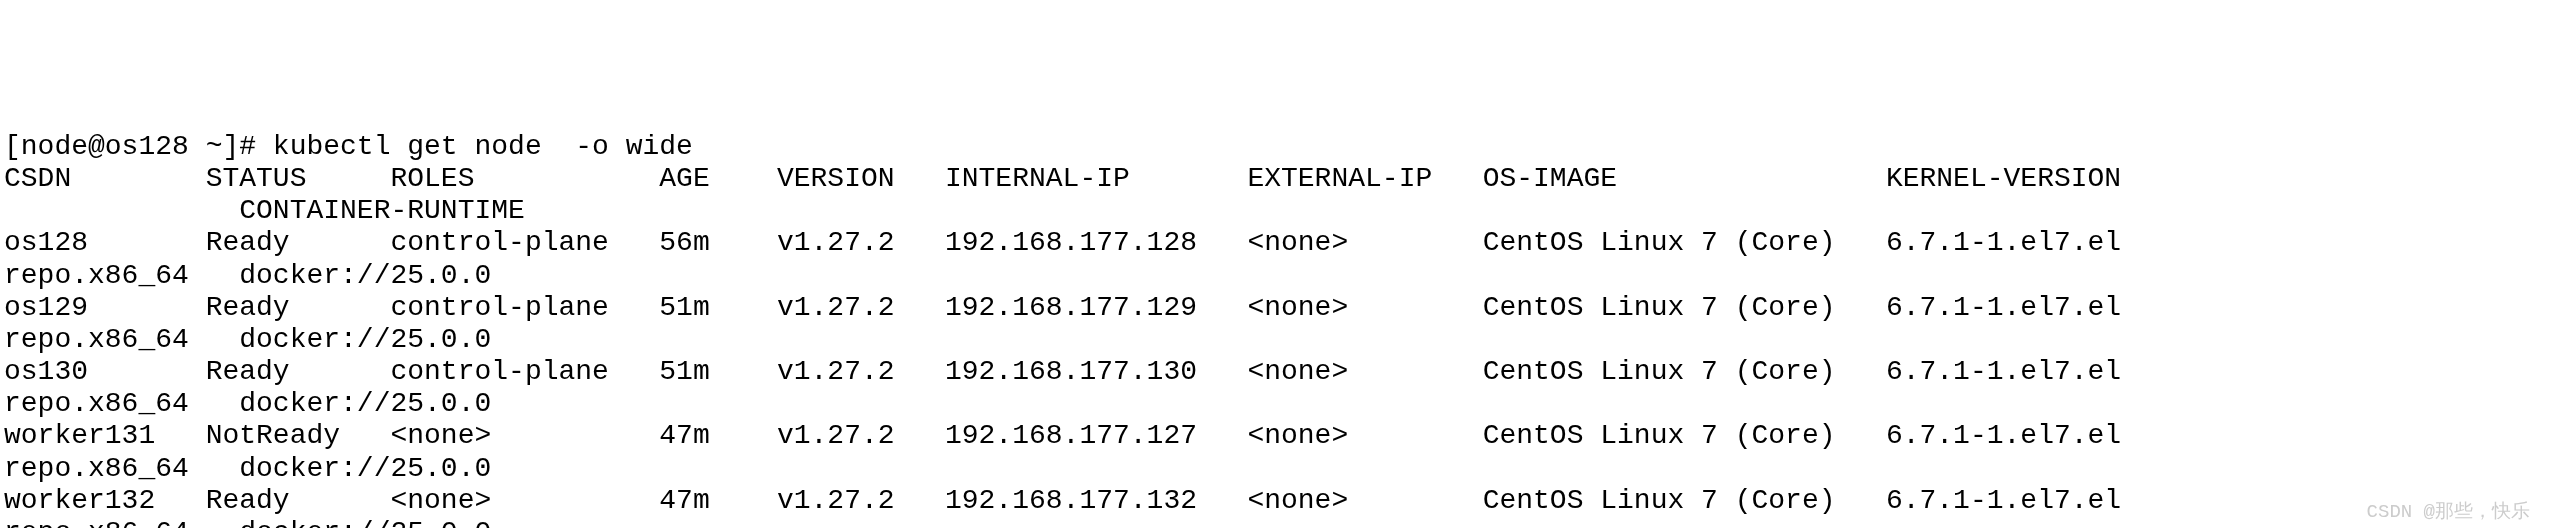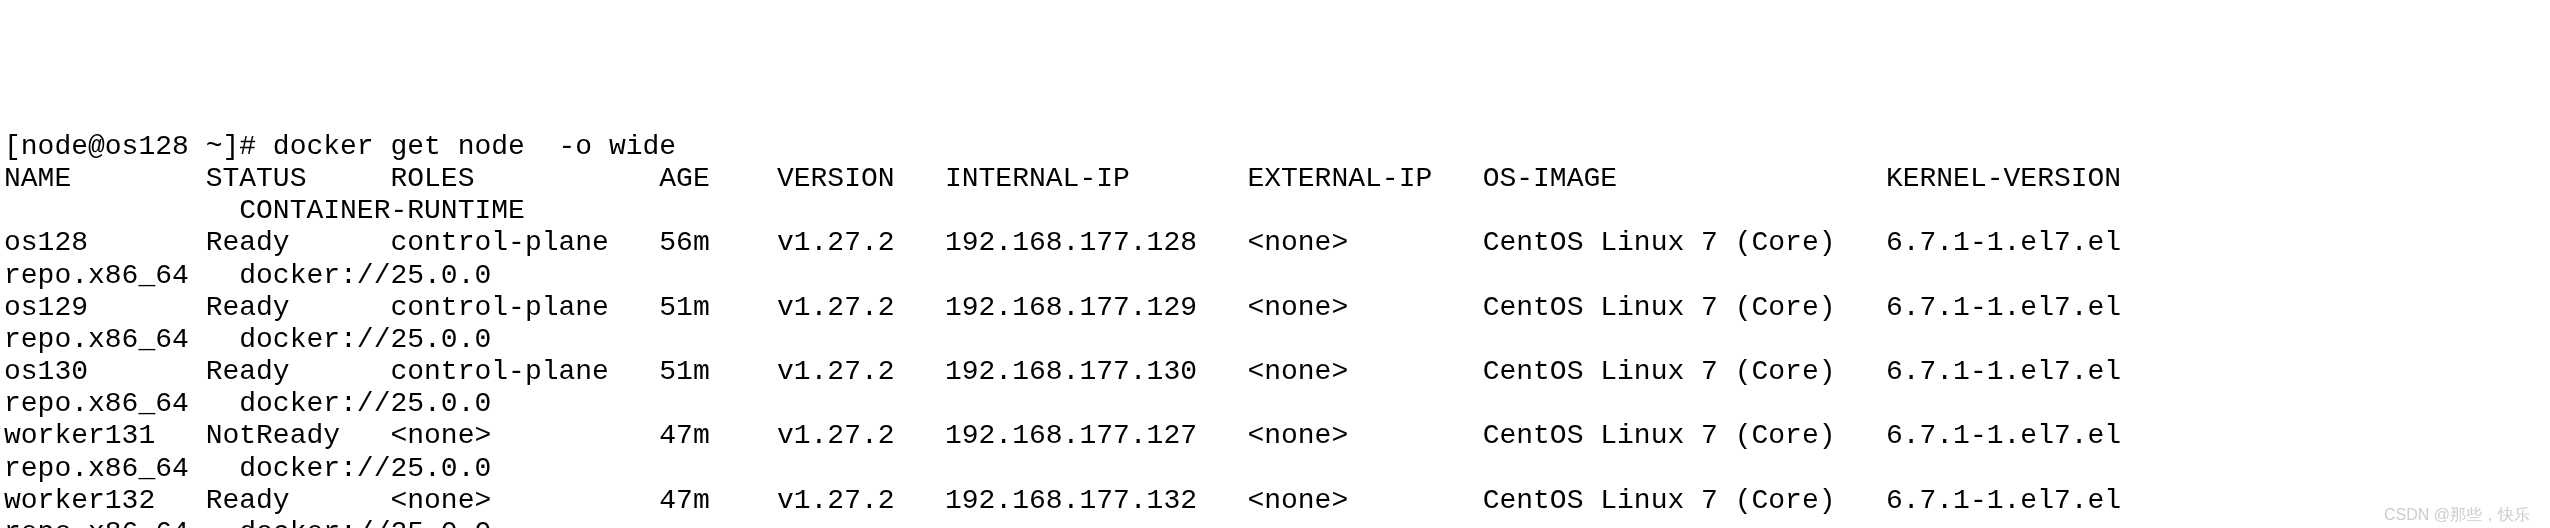--- a/index.html
+++ b/index.html
@@ -14,33 +14,33 @@
       overflow: hidden;
     }
     .terminal {
       padding: 2px 4px;
       position: relative;
     }
     .watermark {
       position: absolute;
       bottom: 4px;
       right: 20px;
-      font-size: 16px;
+      font-size: 19px;
       color: #cccccc;
-      font-family: Liberation Sans, sans-serif;
+      font-family: Liberation Mono, monospace;
       white-space: nowrap;
     }
   </style>
 </head>
 <body>
 
 
 
-<div class="terminal"><span>[node@os128 ~]# </span><span>docker get node  -o wide</span>
-<span id="header-row">NAME        STATUS     ROLES           AGE    VERSION   INTERNAL-IP       EXTERNAL-IP   OS-IMAGE                KERNEL-VERSION
+<div class="terminal"><span>[node@os128 ~]# </span><span>kubectl get node  -o wide</span>
+<span id="header-row">CSDN        STATUS     ROLES           AGE    VERSION   INTERNAL-IP       EXTERNAL-IP   OS-IMAGE                KERNEL-VERSION
               CONTAINER-RUNTIME</span>
 <span id="rows-container">os128       Ready      control-plane   56m    v1.27.2   192.168.177.128   &lt;none&gt;        CentOS Linux 7 (Core)   6.7.1-1.el7.el
 repo.x86_64   docker://25.0.0
 os129       Ready      control-plane   51m    v1.27.2   192.168.177.129   &lt;none&gt;        CentOS Linux 7 (Core)   6.7.1-1.el7.el
 repo.x86_64   docker://25.0.0
 os130       Ready      control-plane   51m    v1.27.2   192.168.177.130   &lt;none&gt;        CentOS Linux 7 (Core)   6.7.1-1.el7.el
 repo.x86_64   docker://25.0.0
 worker131   NotReady   &lt;none&gt;          47m    v1.27.2   192.168.177.127   &lt;none&gt;        CentOS Linux 7 (Core)   6.7.1-1.el7.el
 repo.x86_64   docker://25.0.0
 worker132   Ready      &lt;none&gt;          47m    v1.27.2   192.168.177.132   &lt;none&gt;        CentOS Linux 7 (Core)   6.7.1-1.el7.el

